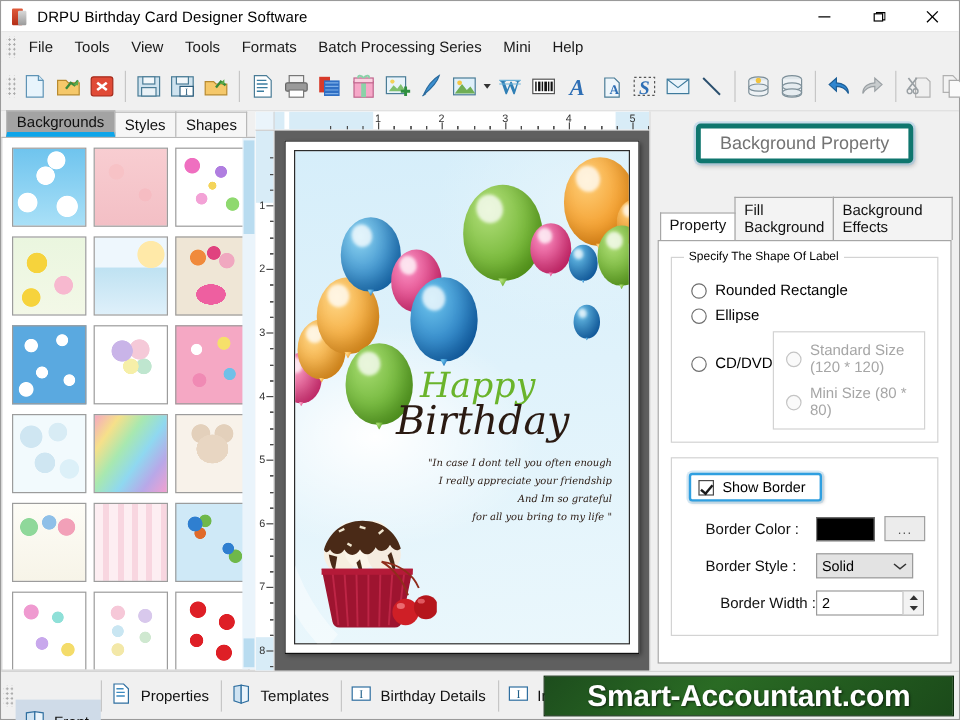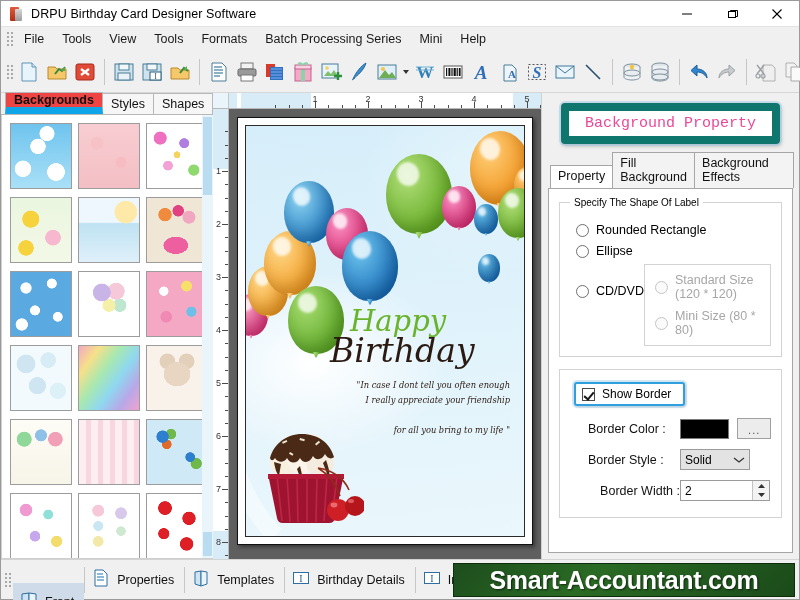--- a/index.html
+++ b/index.html
@@ -84,21 +84,21 @@
   .lp-tabs {
     height: 22px; display: flex; align-items: flex-end; background: #f0f0f0;
     padding-left: 4px; flex: none; border-bottom: 1px solid #b8b8b8;
   }
   .lp-tab {
     height: 21px; padding: 0 8px; display: flex; align-items: center;
     font-size: 12.5px; background: #f6f6f6; border: 1px solid #b8b8b8;
     border-bottom: none; margin-right: -1px; color: #111;
   }
   .lp-tab.active {
-    background: #ef4444; height: 22px; border-bottom: 7px solid #0ea5e9; font-weight: bold;
+    background: #a3a3a3; height: 22px; border-bottom: 4px solid #0ea5e9; font-weight: normal;
     position: relative; z-index: 2;
   }
   .lp-grid-wrap {
     flex: 1; background: #ffffff; overflow: hidden; position: relative;
     border: 1px solid #cfcfcf; border-top: none; border-right: none;
   }
   .lp-grid {
     display: grid; grid-template-columns: repeat(3, 1fr);
     gap: 8px 6px; padding: 8px 6px 8px 8px;
   }
@@ -193,29 +193,28 @@
   }
   .cupcake { position: absolute; left: 14px; bottom: 8px; width: 104px; height: 110px; }
 
   
   .right-panel {
     width: 258px; flex: none; background: #f0f0f0; padding: 6px 6px 0 6px;
     display: flex; flex-direction: column; border-left: 1px solid #d0d0d0;
   }
   .bp-title-wrap { display: flex; justify-content: center; padding: 4px 0 8px 0; flex: none; }
   .bp-title {
-    border: 8px solid #0f766e; border-radius: 4px; background: #ffffff;
-    padding: 4px 16px; font-size: 15px; color: #ec4899;
+    border: 4px solid #0f766e; border-radius: 4px; background: #ffffff;
+    padding: 4px 16px; font-size: 15px; color: #737373;
     box-shadow: 0 0 0 2px rgba(150,200,230,.45), 1px 2px 4px rgba(0,0,0,.25);
-    font-family: Liberation Mono, monospace;
   }
   .rp-tabs { display: flex; align-items: flex-end; flex: none; padding-left: 2px; }
   .rp-tab {
     padding: 3px 7px 4px 7px; font-size: 12.5px; background: #f3f3f3;
-    border: 1px solid #a6a6a6; border-bottom: none; margin-right: -1px; color: #111;
+    border: 1px solid #a6a6a6; border-bottom: none; margin-right: -1px; color: #111; margin-top: 20px;
   }
   .rp-tab.active { background: #ffffff; position: relative; z-index: 2; padding-bottom: 5px; }
   .rp-page {
     flex: 1; background: #ffffff; border: 1px solid #a6a6a6; padding: 8px 10px;
     position: relative; margin-bottom: 6px; min-height: 0;
   }
   fieldset.group {
     border: 1px solid #d3d3d3; padding: 8px 10px 10px 10px; margin-bottom: 12px;
   }
   fieldset.group > legend { font-size: 10px; padding: 0 4px; color: #000000; }
@@ -253,21 +252,21 @@
   .field-row { display: flex; align-items: center; margin: 0 0 10px 18px; font-size: 12.5px; }
   .field-label { width: 92px; flex: none; color: #111; }
   .color-swatch { width: 56px; height: 20px; background: #000; border: 1px solid #7a7a7a; }
   .dots-btn {
     width: 38px; height: 21px; margin-left: 8px; background: #ececec;
     border: 1px solid #a0a0a0; font-size: 11px; color: #555;
     display: flex; align-items: flex-end; justify-content: center; padding-bottom: 2px;
     letter-spacing: 1px;
   }
   .select {
-    width: 70px; height: 21px; background: #e3e3e3; border: 1px solid #9b9b9b;
+    width: 81px; height: 21px; background: #e3e3e3; border: 1px solid #9b9b9b;
     display: flex; align-items: center; padding: 0 4px; font-size: 12px; position: relative; justify-content: center;
   }
   .select .chev { margin-left: auto; }
   .spin {
     width: 90px; height: 21px; background: #fff; border: 1px solid #9b9b9b;
     display: flex; align-items: center; padding-left: 4px; font-size: 12px; position: relative;
   }
   .spin .arrows {
     margin-left: auto; width: 17px; height: 19px; border-left: 1px solid #c3c3c3;
     display: flex; flex-direction: column; background: #f3f3f3;
@@ -722,20 +721,21 @@
                   <div class="balloon" style="left: 228px; top: 78px; width: 24px; height: 30px; background: radial-gradient(at 32% 26%, rgb(111, 199, 239) 0%, rgb(21, 105, 181) 78%);"></div>
                   <div class="balloon" style="left: 252px; top: 62px; width: 40px; height: 50px; background: radial-gradient(at 32% 26%, rgb(179, 224, 124) 0%, rgb(95, 168, 31) 78%);"></div>
                   <div class="balloon" style="left: 232px; top: 128px; width: 22px; height: 28px; background: radial-gradient(at 32% 26%, rgb(111, 199, 239) 0%, rgb(21, 105, 181) 78%);"></div>
                 </div>
 
               <div class="card-title1" style="left:104px;top:178px;">Happy</div>
               <div class="card-title2" style="left:84px;top:205px;">Birthday</div>
 
               <div class="card-verse" style="top:252px;">"In case I dont tell you often enough</div>
               <div class="card-verse" style="top:267px;">I really appreciate your friendship</div>
+              <div class="card-verse" style="top:282px;">And Im so grateful</div>
               <div class="card-verse" style="top:297px;">for all you bring to my life "</div>
 
               <div class="cupcake">
                 <svg viewBox="0 0 104 110" width="104" height="110">
 
                   <ellipse cx="24" cy="44" rx="14" ry="15" fill="#f7efe0"></ellipse>
                   <ellipse cx="42" cy="40" rx="15" ry="16" fill="#fbf5e9"></ellipse>
                   <ellipse cx="60" cy="44" rx="14" ry="15" fill="#f5ece0"></ellipse>
                   <ellipse cx="33" cy="29" rx="13" ry="12" fill="#fcf7ed"></ellipse>
                   <ellipse cx="51" cy="28" rx="13" ry="12" fill="#f9f2e5"></ellipse>

